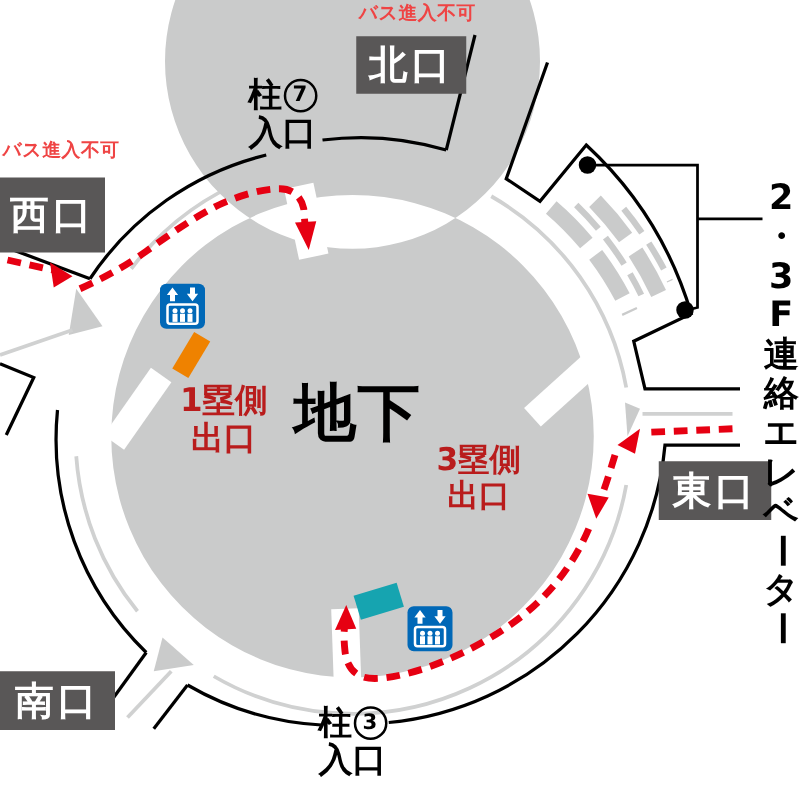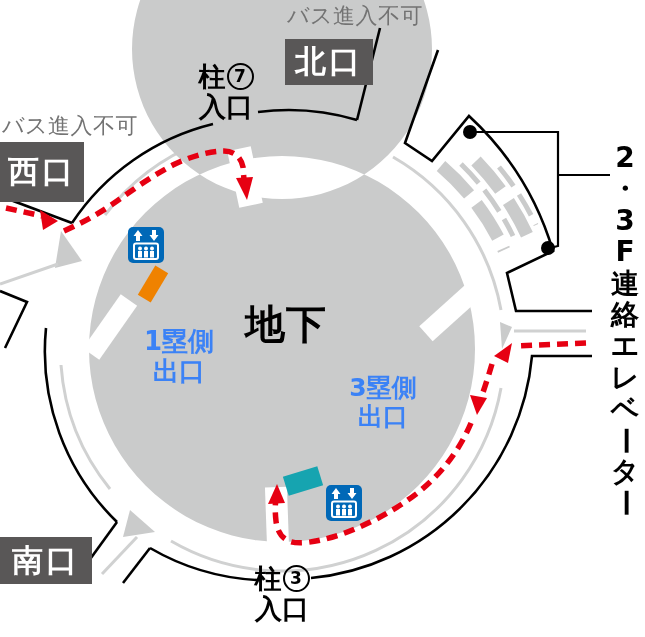--- a/index.html
+++ b/index.html
@@ -2,27 +2,27 @@
 <html><head>
 <meta charset="utf-8">
 <style>
   html,body{margin:0;padding:0;background:#ffffff;}
   #stage{position:relative;width:645px;height:637px;background:#ffffff;overflow:hidden;
          font-family:"DejaVu Sans","Liberation Sans",sans-serif;}
   #stage svg{position:absolute;left:0;top:0;}
   .lab{position:absolute;white-space:nowrap;}
   .exit-box{background:#595757;color:#ffffff;font-weight:bold;font-size:31px;
             display:flex;align-items:center;justify-content:center;letter-spacing:3px;}
-  .bus-label{color:#737373;font-weight:normal;font-size:22px;letter-spacing:0.5px;}
+  .bus-label{color:#ef4444;font-weight:bold;font-size:15px;letter-spacing:0.5px;}
   .pillar{color:#000;font-weight:bold;font-size:27px;text-align:center;line-height:1.1;}
   .pillar .l1{display:flex;align-items:center;justify-content:center;gap:1px;}
   .circnum{display:inline-flex;width:23px;height:23px;border:2.5px solid #000;border-radius:50%;
            align-items:center;justify-content:center;font-size:17px;font-weight:bold;line-height:1;}
-  .base-exit{color:#3b82f6;font-weight:bold;text-align:center;line-height:1.16;margin-top:20px;}
-  .center-title{color:#000;font-weight:800;font-size:40px;text-align:center;line-height:1.2;letter-spacing:1px;}
+  .base-exit{color:#b91c1c;font-weight:bold;text-align:center;line-height:1.16;}
+  .center-title{color:#000;font-weight:800;font-size:50px;text-align:center;line-height:1.2;letter-spacing:1px;}
   .vertical-text{display:flex;flex-direction:column;align-items:center;color:#000;
                  font-weight:bold;font-size:28px;}
   .vertical-text span{display:block;line-height:31.4px;height:31.4px;}
   .vertical-text span.vrot{transform:rotate(90deg);}
 </style>
 </head>
 <body>
 
 <div id="stage">
 
@@ -120,21 +120,22 @@
       </g>
     </defs>
     <use href="#elv" x="128" y="227"></use>
     <use href="#elv" x="326" y="485"></use>
   </svg>
 
   <div class="lab bus-label" style="left:2px;top:111px;">バス進入不可</div>
   <div class="lab bus-label" style="left:287px;top:1px;">バス進入不可</div>
 
   <div class="lab exit-box" style="left:0px;top:142px;width:84px;height:60px;">西口</div>
-  <div class="lab exit-box" style="left:285px;top:29px;width:88px;height:46px;margin-top:10px;">北口</div>
+  <div class="lab exit-box" style="left:285px;top:29px;width:88px;height:46px;">北口</div>
+  <div class="lab exit-box" style="left:527px;top:369px;width:90px;height:47px;">東口</div>
   <div class="lab exit-box" style="left:0px;top:537px;width:92px;height:47px;">南口</div>
 
   <div class="lab pillar" style="left:184px;top:62px;width:84px;">
     <div class="l1">
       <span>柱</span>
       <span class="circnum">7</span>
     </div>
     <div>入口</div>
   </div>
 

